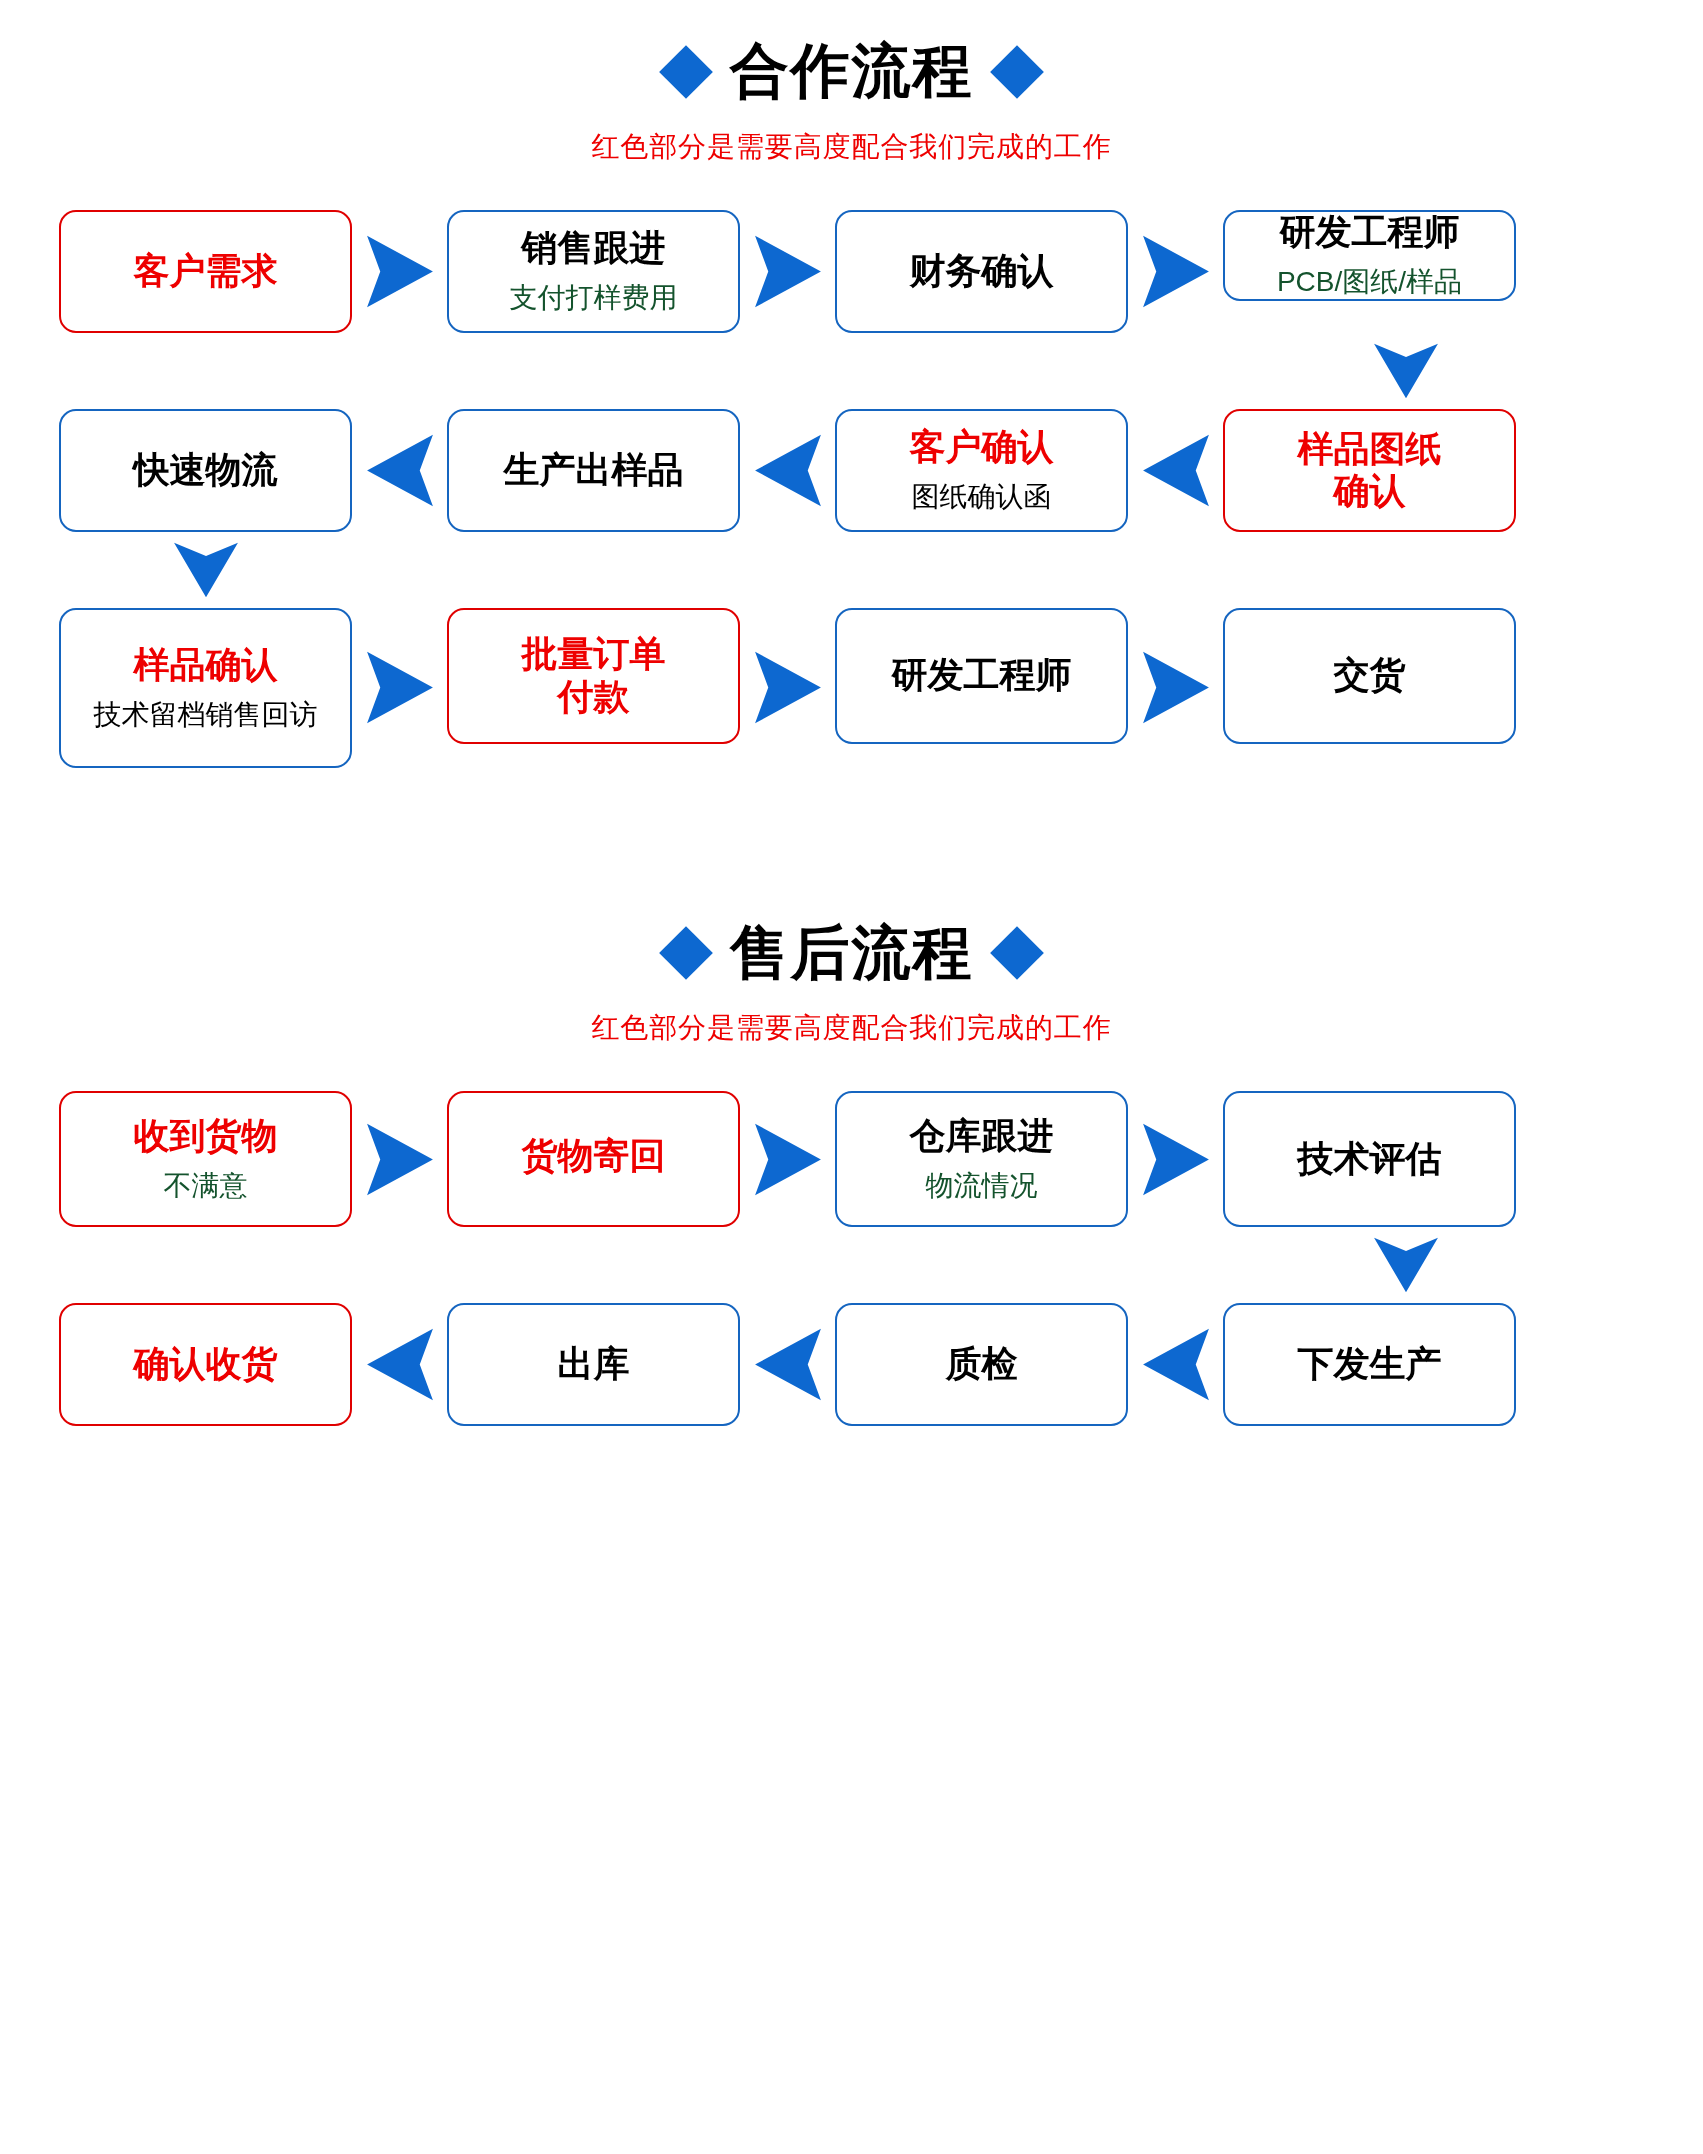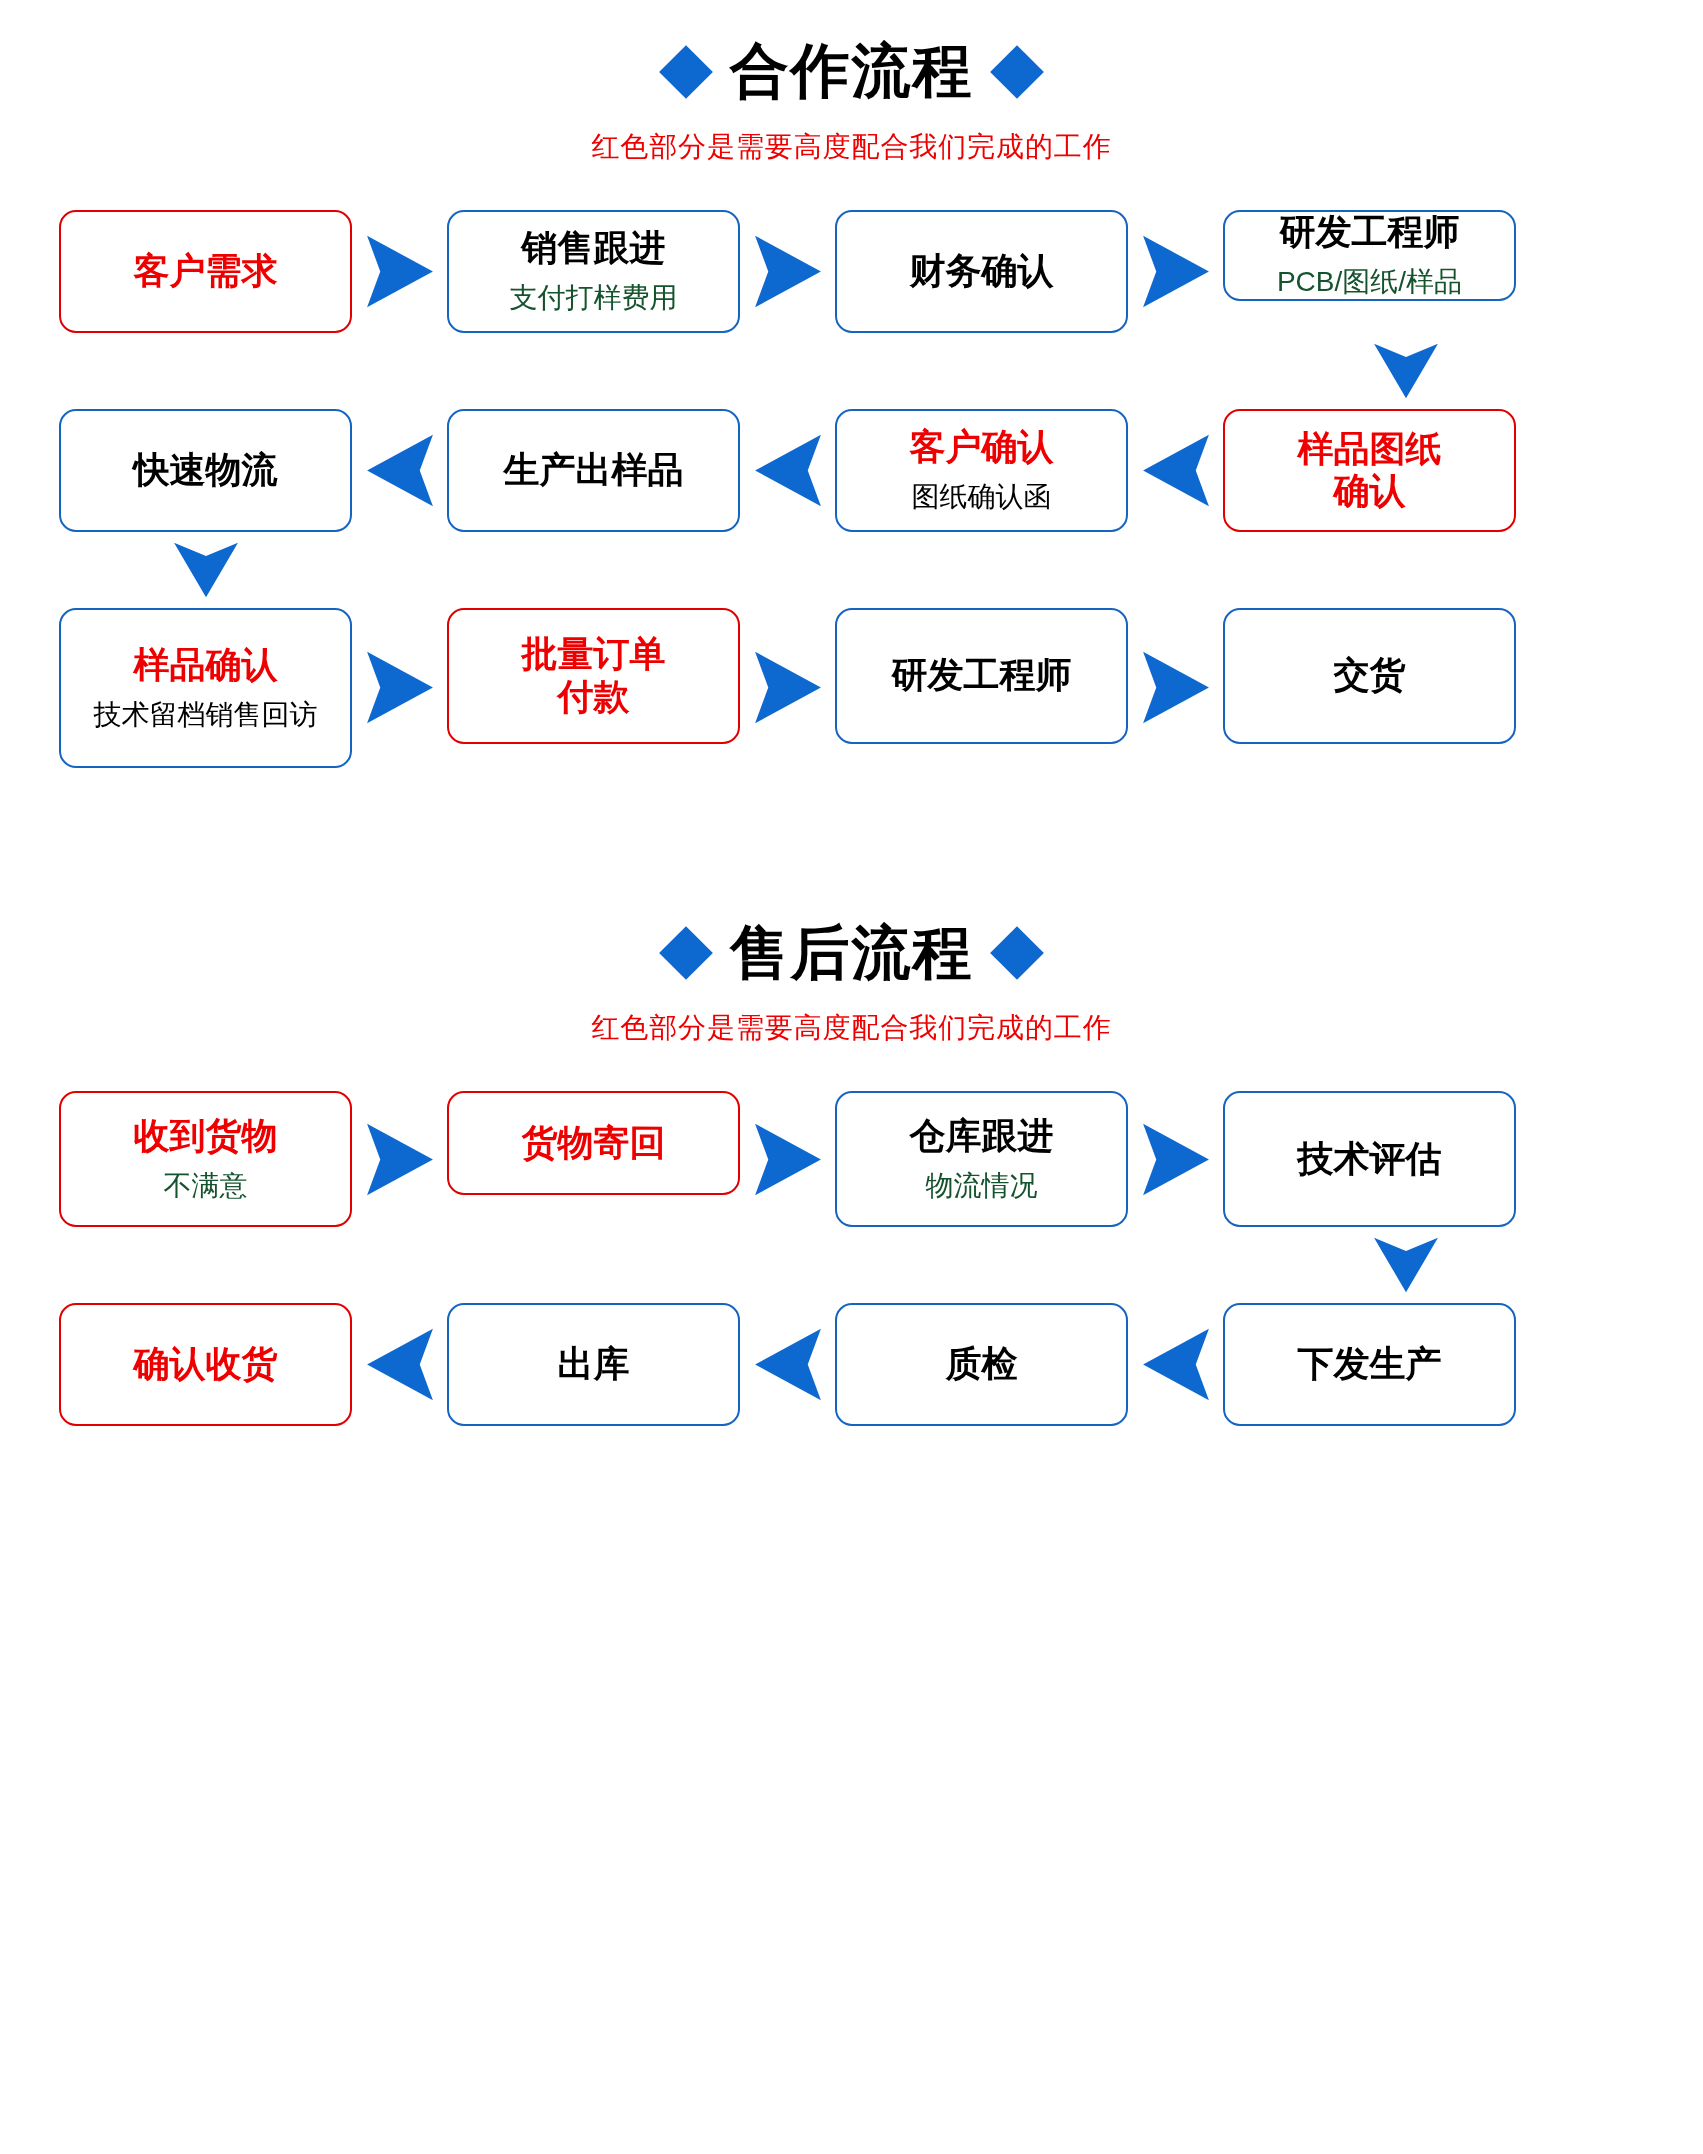--- a/index.html
+++ b/index.html
@@ -238,21 +238,21 @@
   <div class="row" style="margin-top:44px;">
     <div class="node red" style="height:136px;">
       <div class="node-title red">收到货物</div>
       <div class="node-sub red">不满意</div>
     </div>
     <div class="arrow-slot" style="width:95px;">
       <svg class="arrow-svg" width="74" height="79" viewBox="0 0 78 84">
         <path d="M4 4 L74 42 L4 80 L18 42 Z" fill="#0d68d0"></path>
       </svg>
     </div>
-    <div class="node red" style="height:104px;">
+    <div class="node red" style="height:136px;font-family:Liberation Mono, monospace;">
       <div class="node-title red">货物寄回</div>
     </div>
     <div class="arrow-slot" style="width:95px;">
       <svg class="arrow-svg" width="74" height="79" viewBox="0 0 78 84">
         <path d="M4 4 L74 42 L4 80 L18 42 Z" fill="#0d68d0"></path>
       </svg>
     </div>
     <div class="node" style="height:136px;">
       <div class="node-title">仓库跟进</div>
       <div class="node-sub red">物流情况</div>

